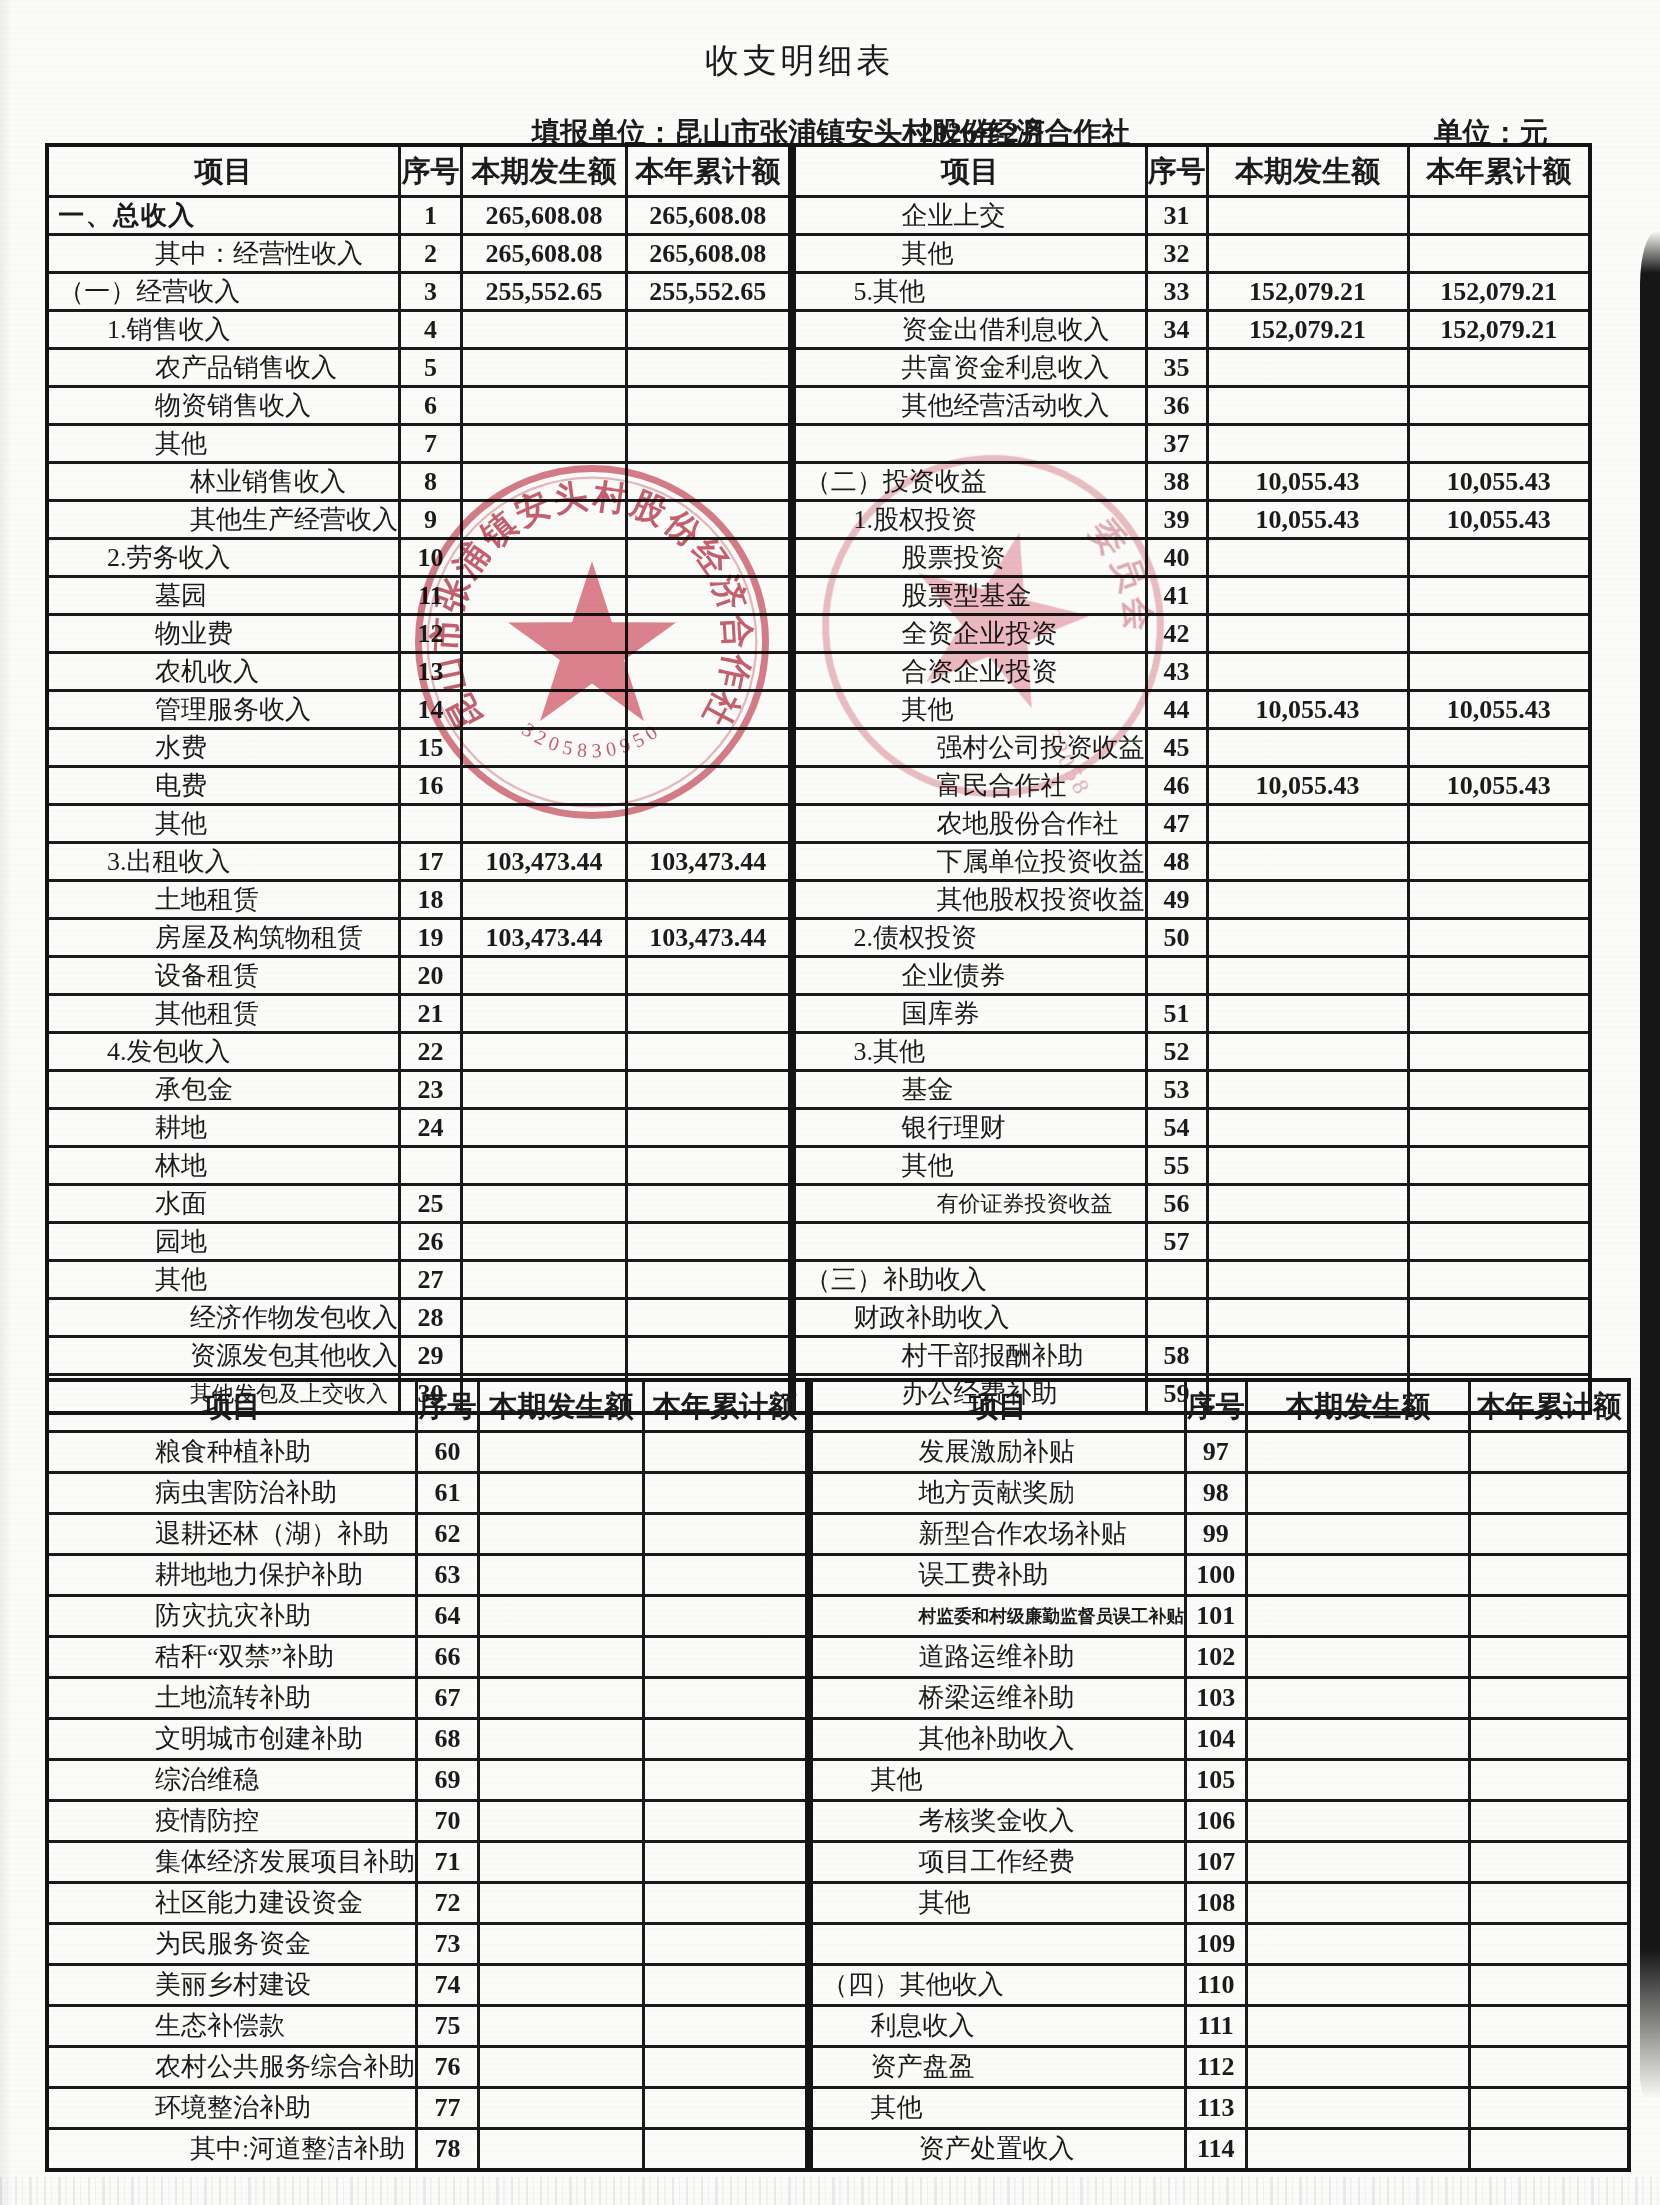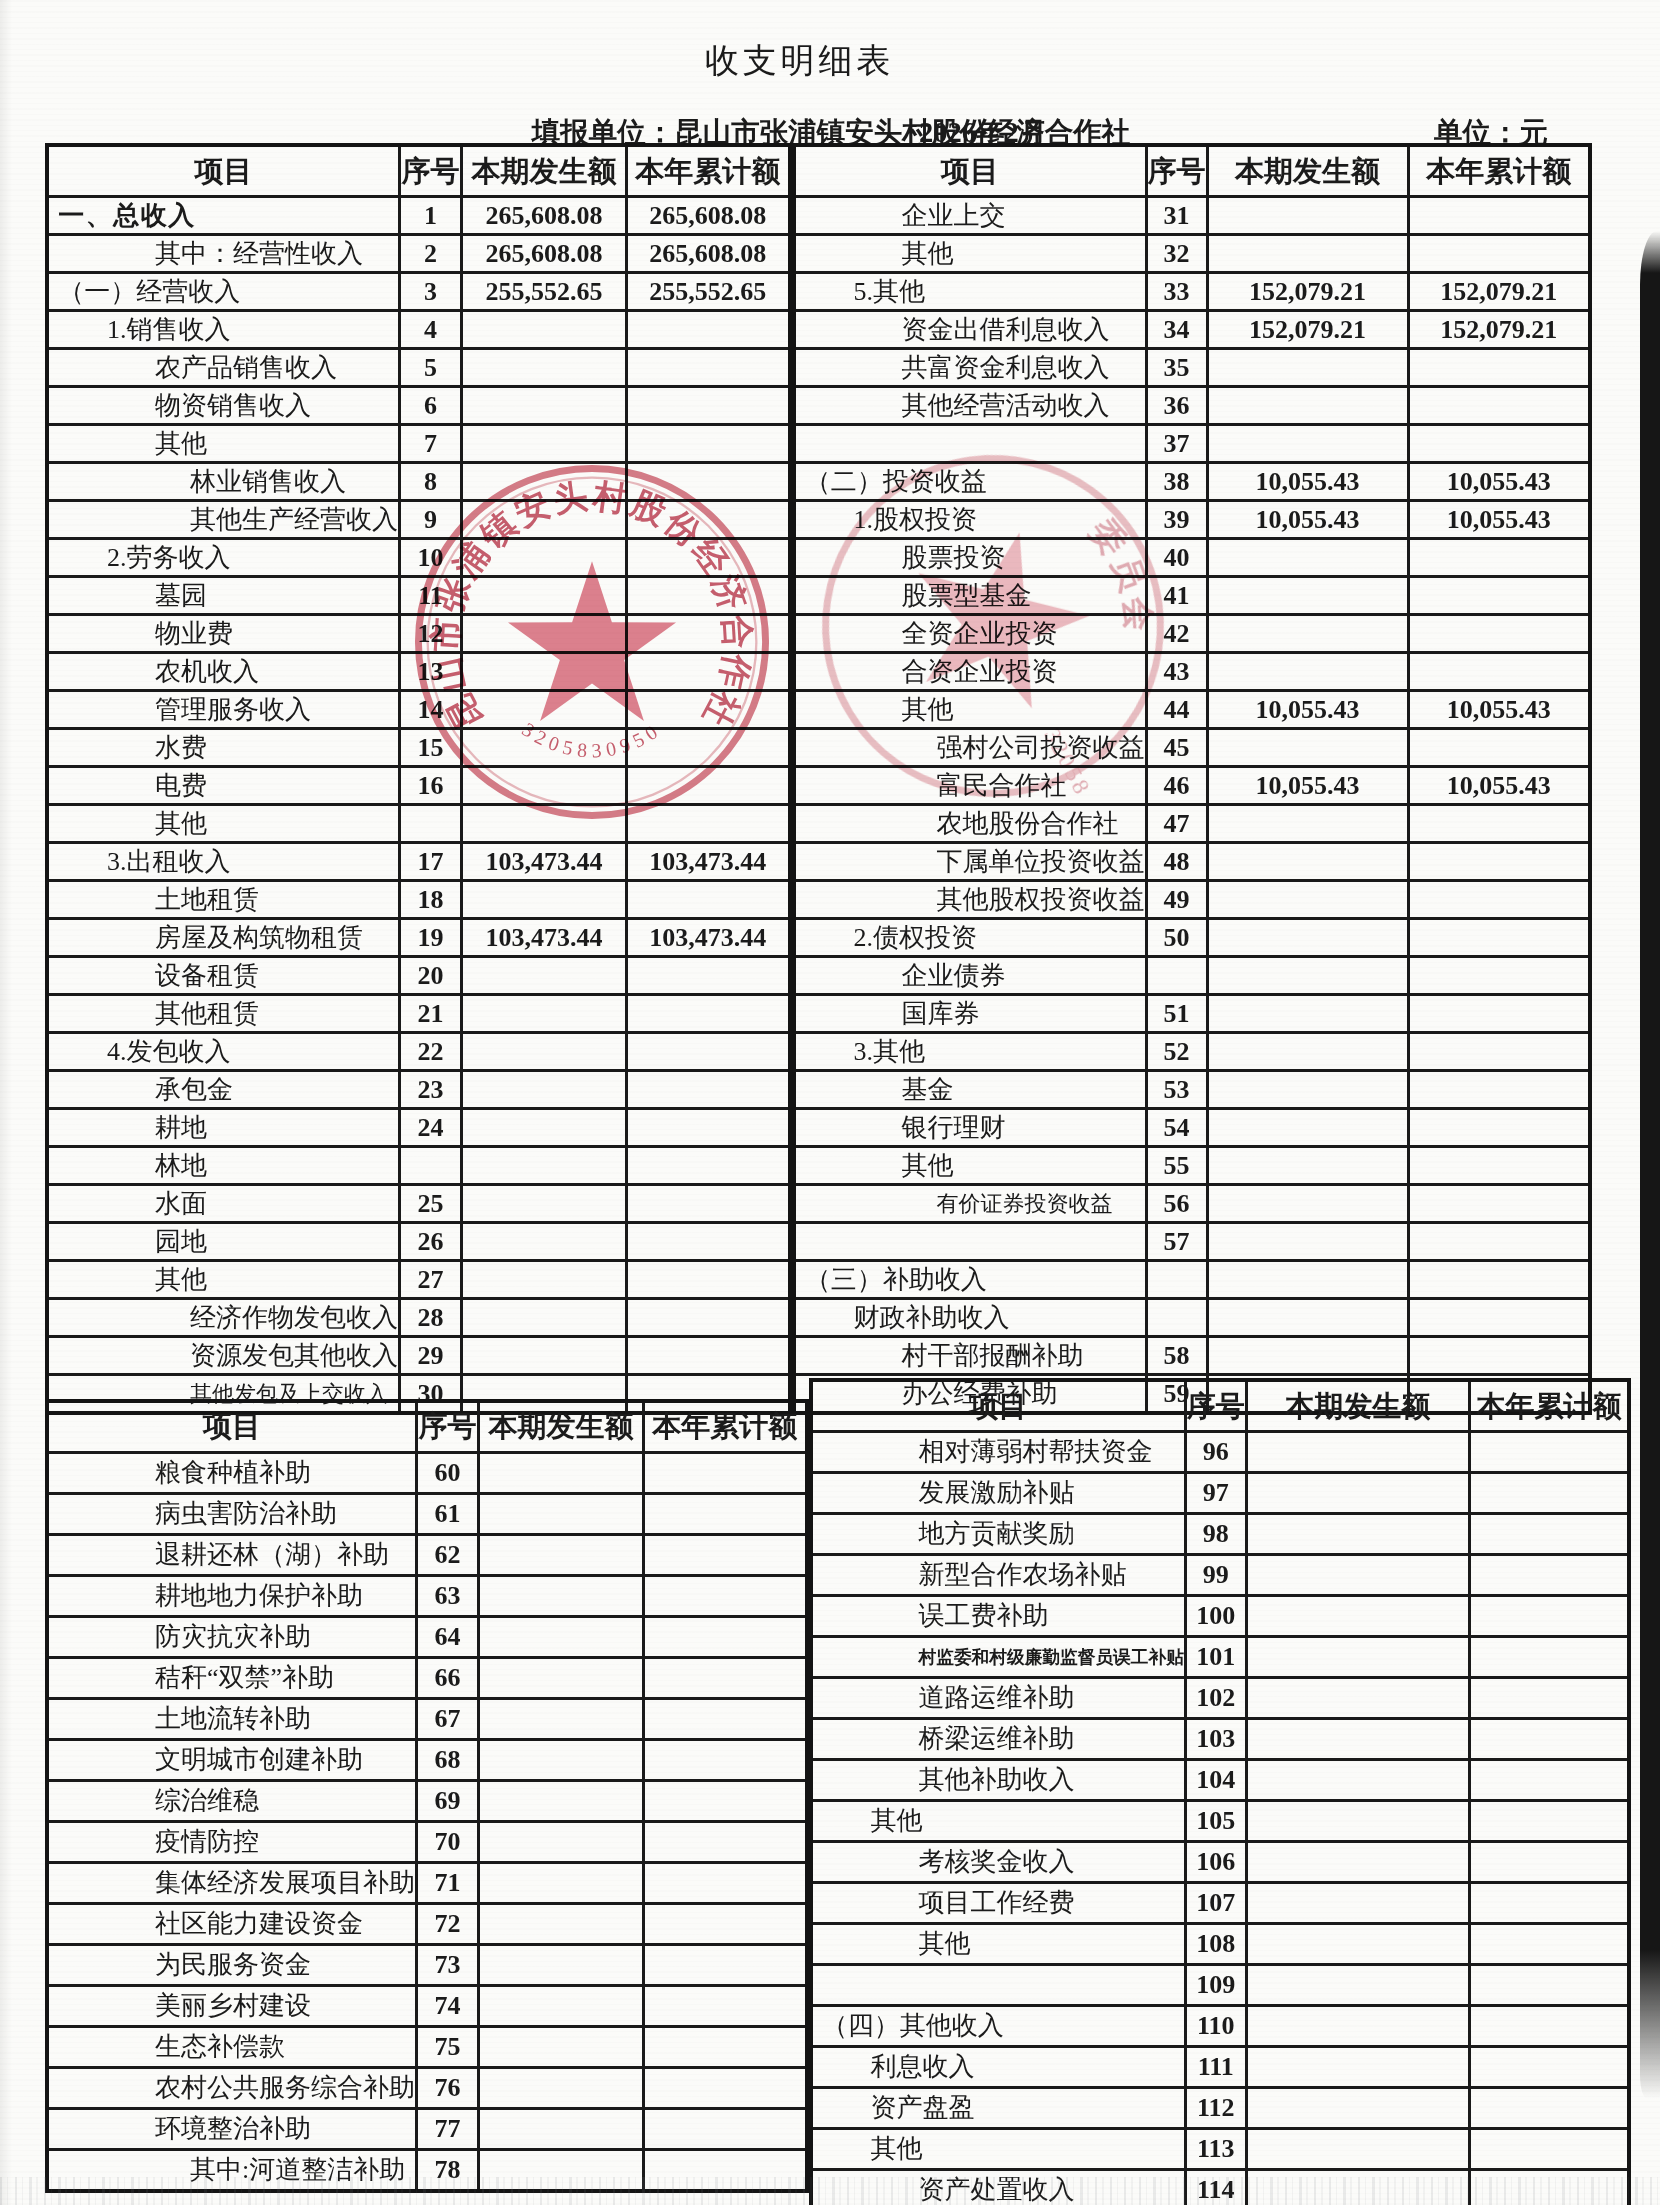--- a/index.html
+++ b/index.html
@@ -8,21 +8,21 @@
     background:#fbfbf9; color:#1b1b1b;
     font-family:"Liberation Serif","DejaVu Serif",serif;
     background-image:repeating-linear-gradient(0deg, rgba(0,0,0,0.012) 0 1.5px, rgba(0,0,0,0) 1.5px 5.4px);
   }
   .title{position:absolute; top:38px; left:0; width:1599px; text-align:center;
     font-size:34px; font-weight:400; letter-spacing:3.8px;}
   .meta{position:absolute; top:114px; left:58px; width:1546px; height:37px;
     font-size:28.5px; font-weight:700; white-space:nowrap;text-align:center;}
   .m-period{position:absolute; left:861px; top:0;}
   .m-right{position:absolute; left:1376px; top:0;}
-  .tables{position:absolute; left:45px; display:flex; align-items:center;border-radius:24px;}
+  .tables{position:absolute; left:45px; display:flex; align-items:flex-start;border-radius:24px;}
   .tt{top:143px;}
   .bt{top:1378px;}
   table{border-collapse:collapse; table-layout:fixed; background:transparent;}
   th,td{border:3.1px solid #1a1a1a; padding:0; white-space:nowrap; overflow:hidden; line-height:1.05;}
   table{border:4.6px solid #141414;}
   th{font-size:29px; font-weight:700; height:48px; text-align:center;}
   td{font-size:26px; height:35px;}
   .bt td{height:38px;}
   td.item{text-align:left; padding-left:9.2px;}
   td.i0{padding-left:9.2px;}
@@ -621,26 +621,20 @@
       <thead>
         <tr>
           <th>项目</th>
           <th>序号</th>
           <th>本期发生额</th>
           <th>本年累计额</th>
         </tr>
       </thead>
       <tbody>
           <tr>
-            <td class="item i2">相对薄弱村帮扶资金</td>
-            <td class="num">96</td>
-            <td class="num"></td>
-            <td class="num"></td>
-          </tr>
-          <tr>
             <td class="item i2">发展激励补贴</td>
             <td class="num">97</td>
             <td class="num"></td>
             <td class="num"></td>
           </tr>
           <tr>
             <td class="item i2">地方贡献奖励</td>
             <td class="num">98</td>
             <td class="num"></td>
             <td class="num"></td>

